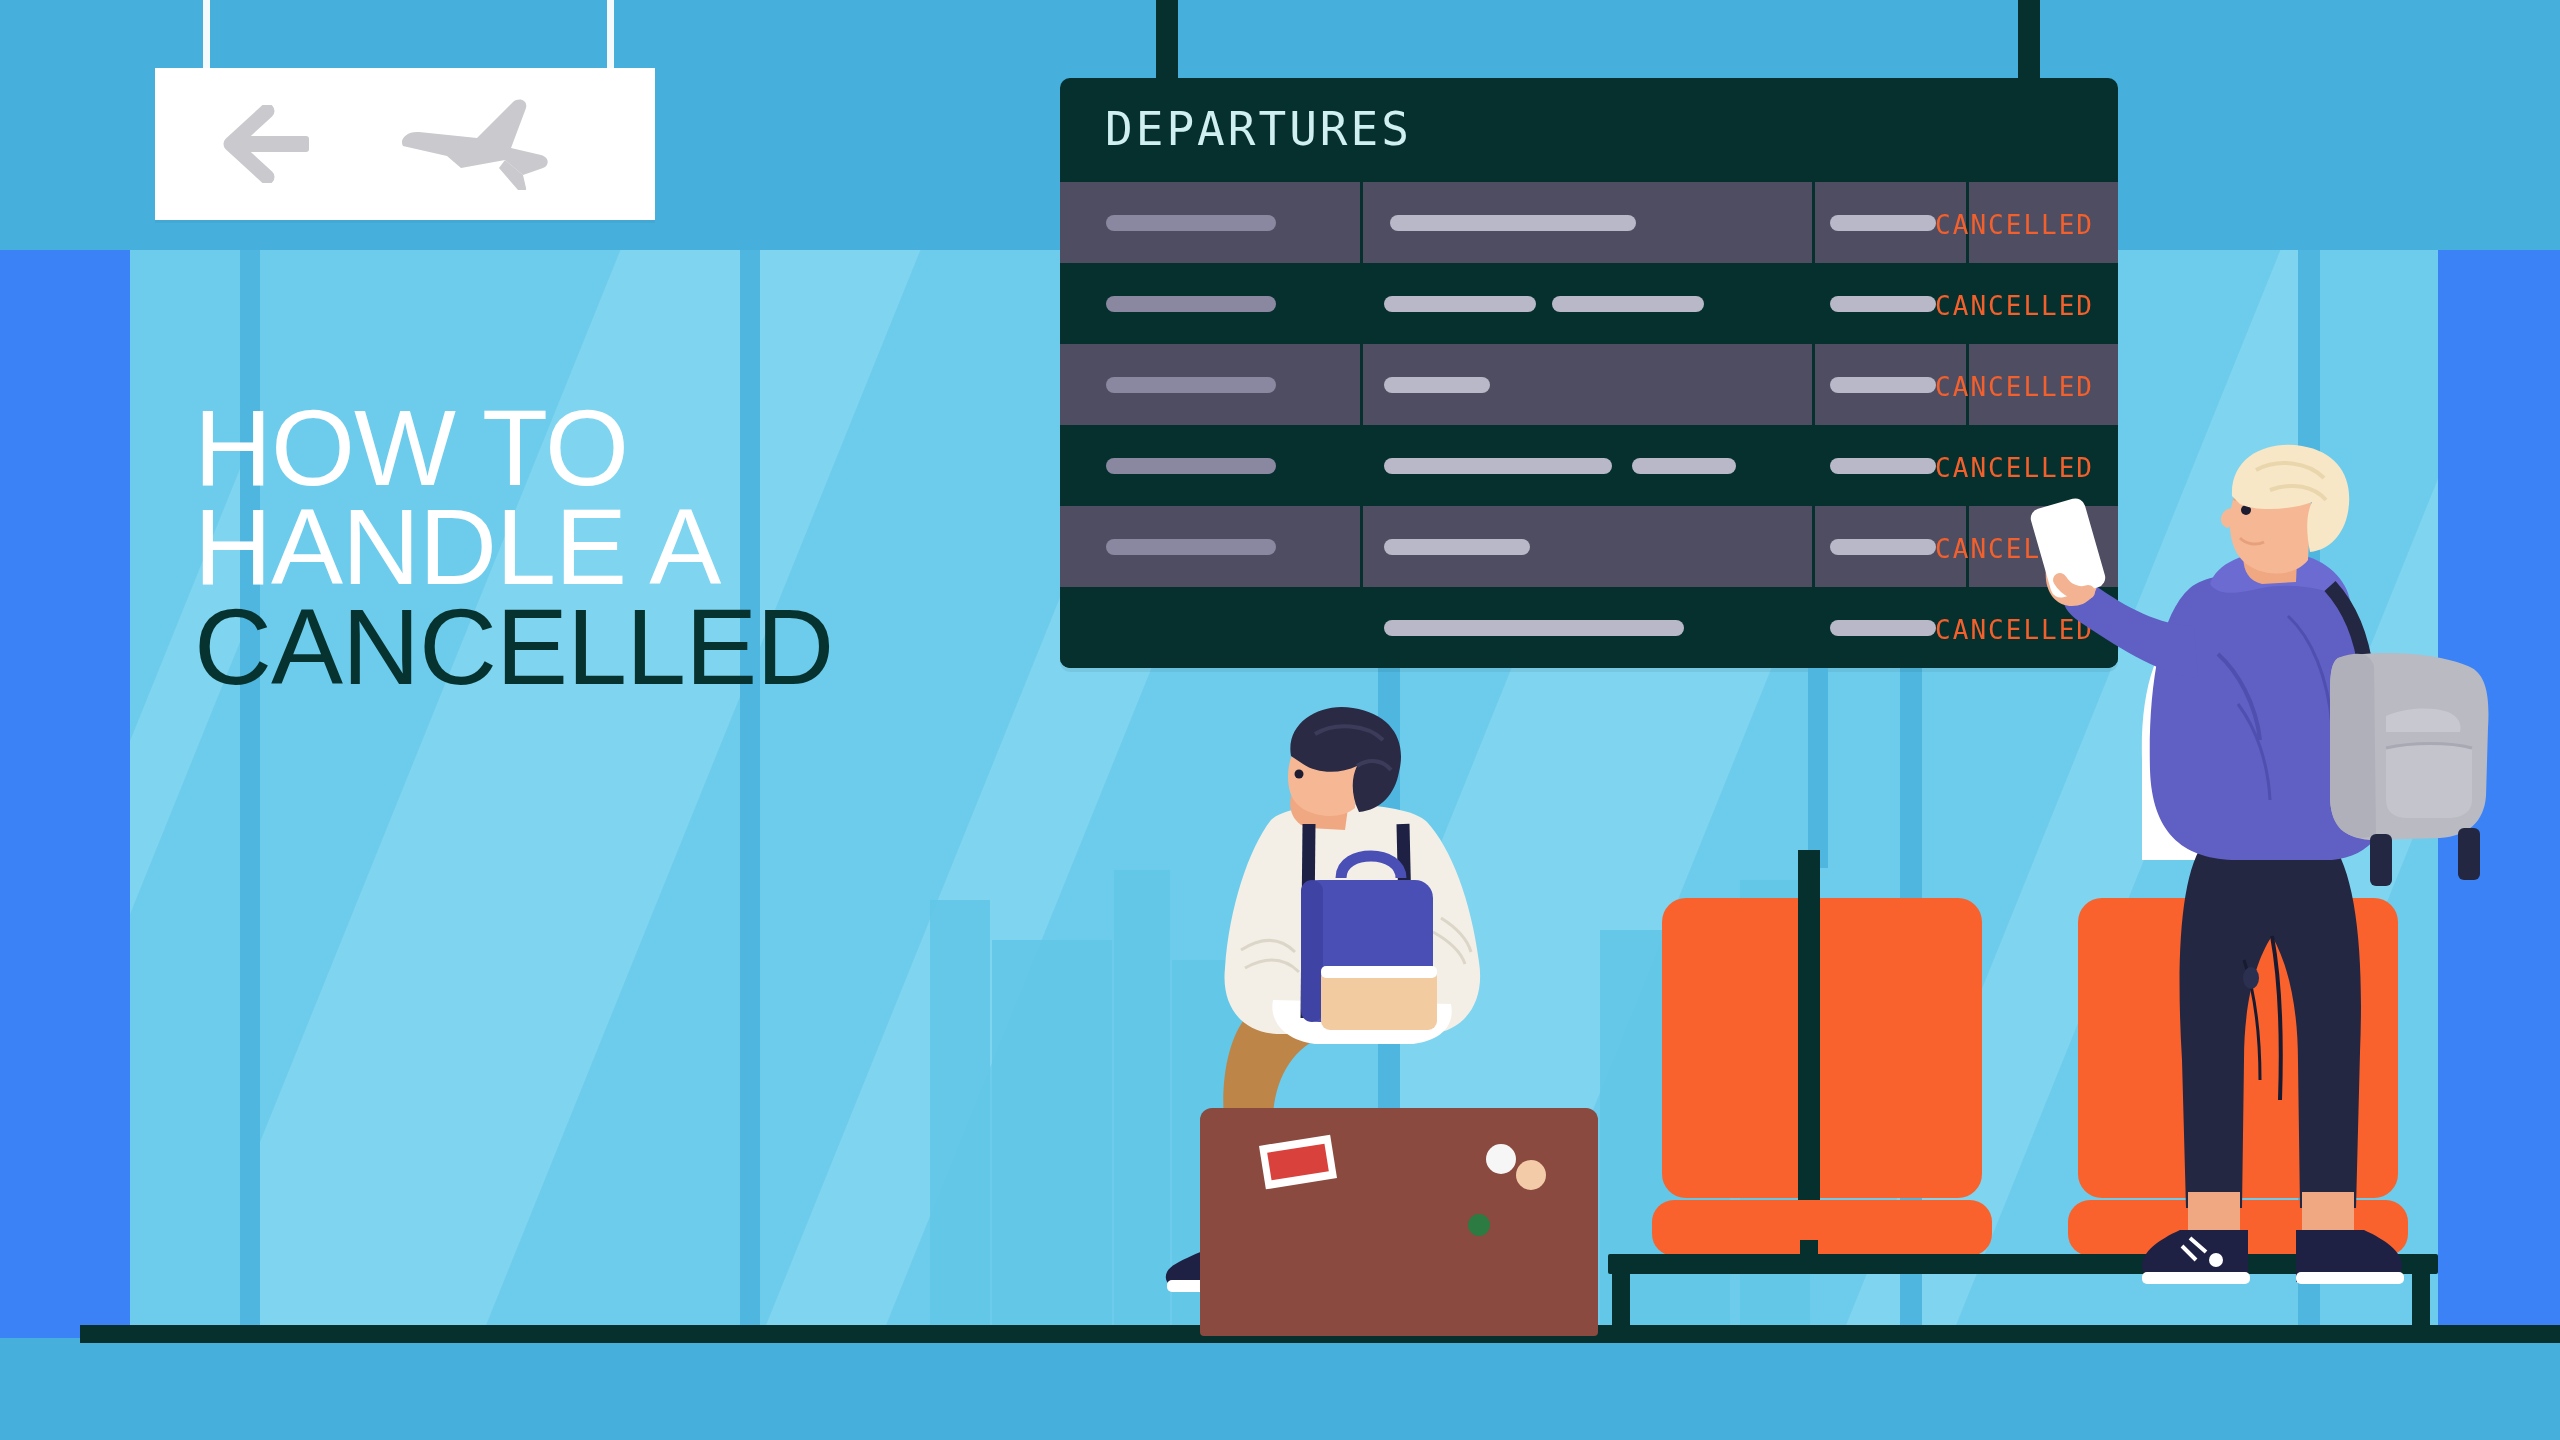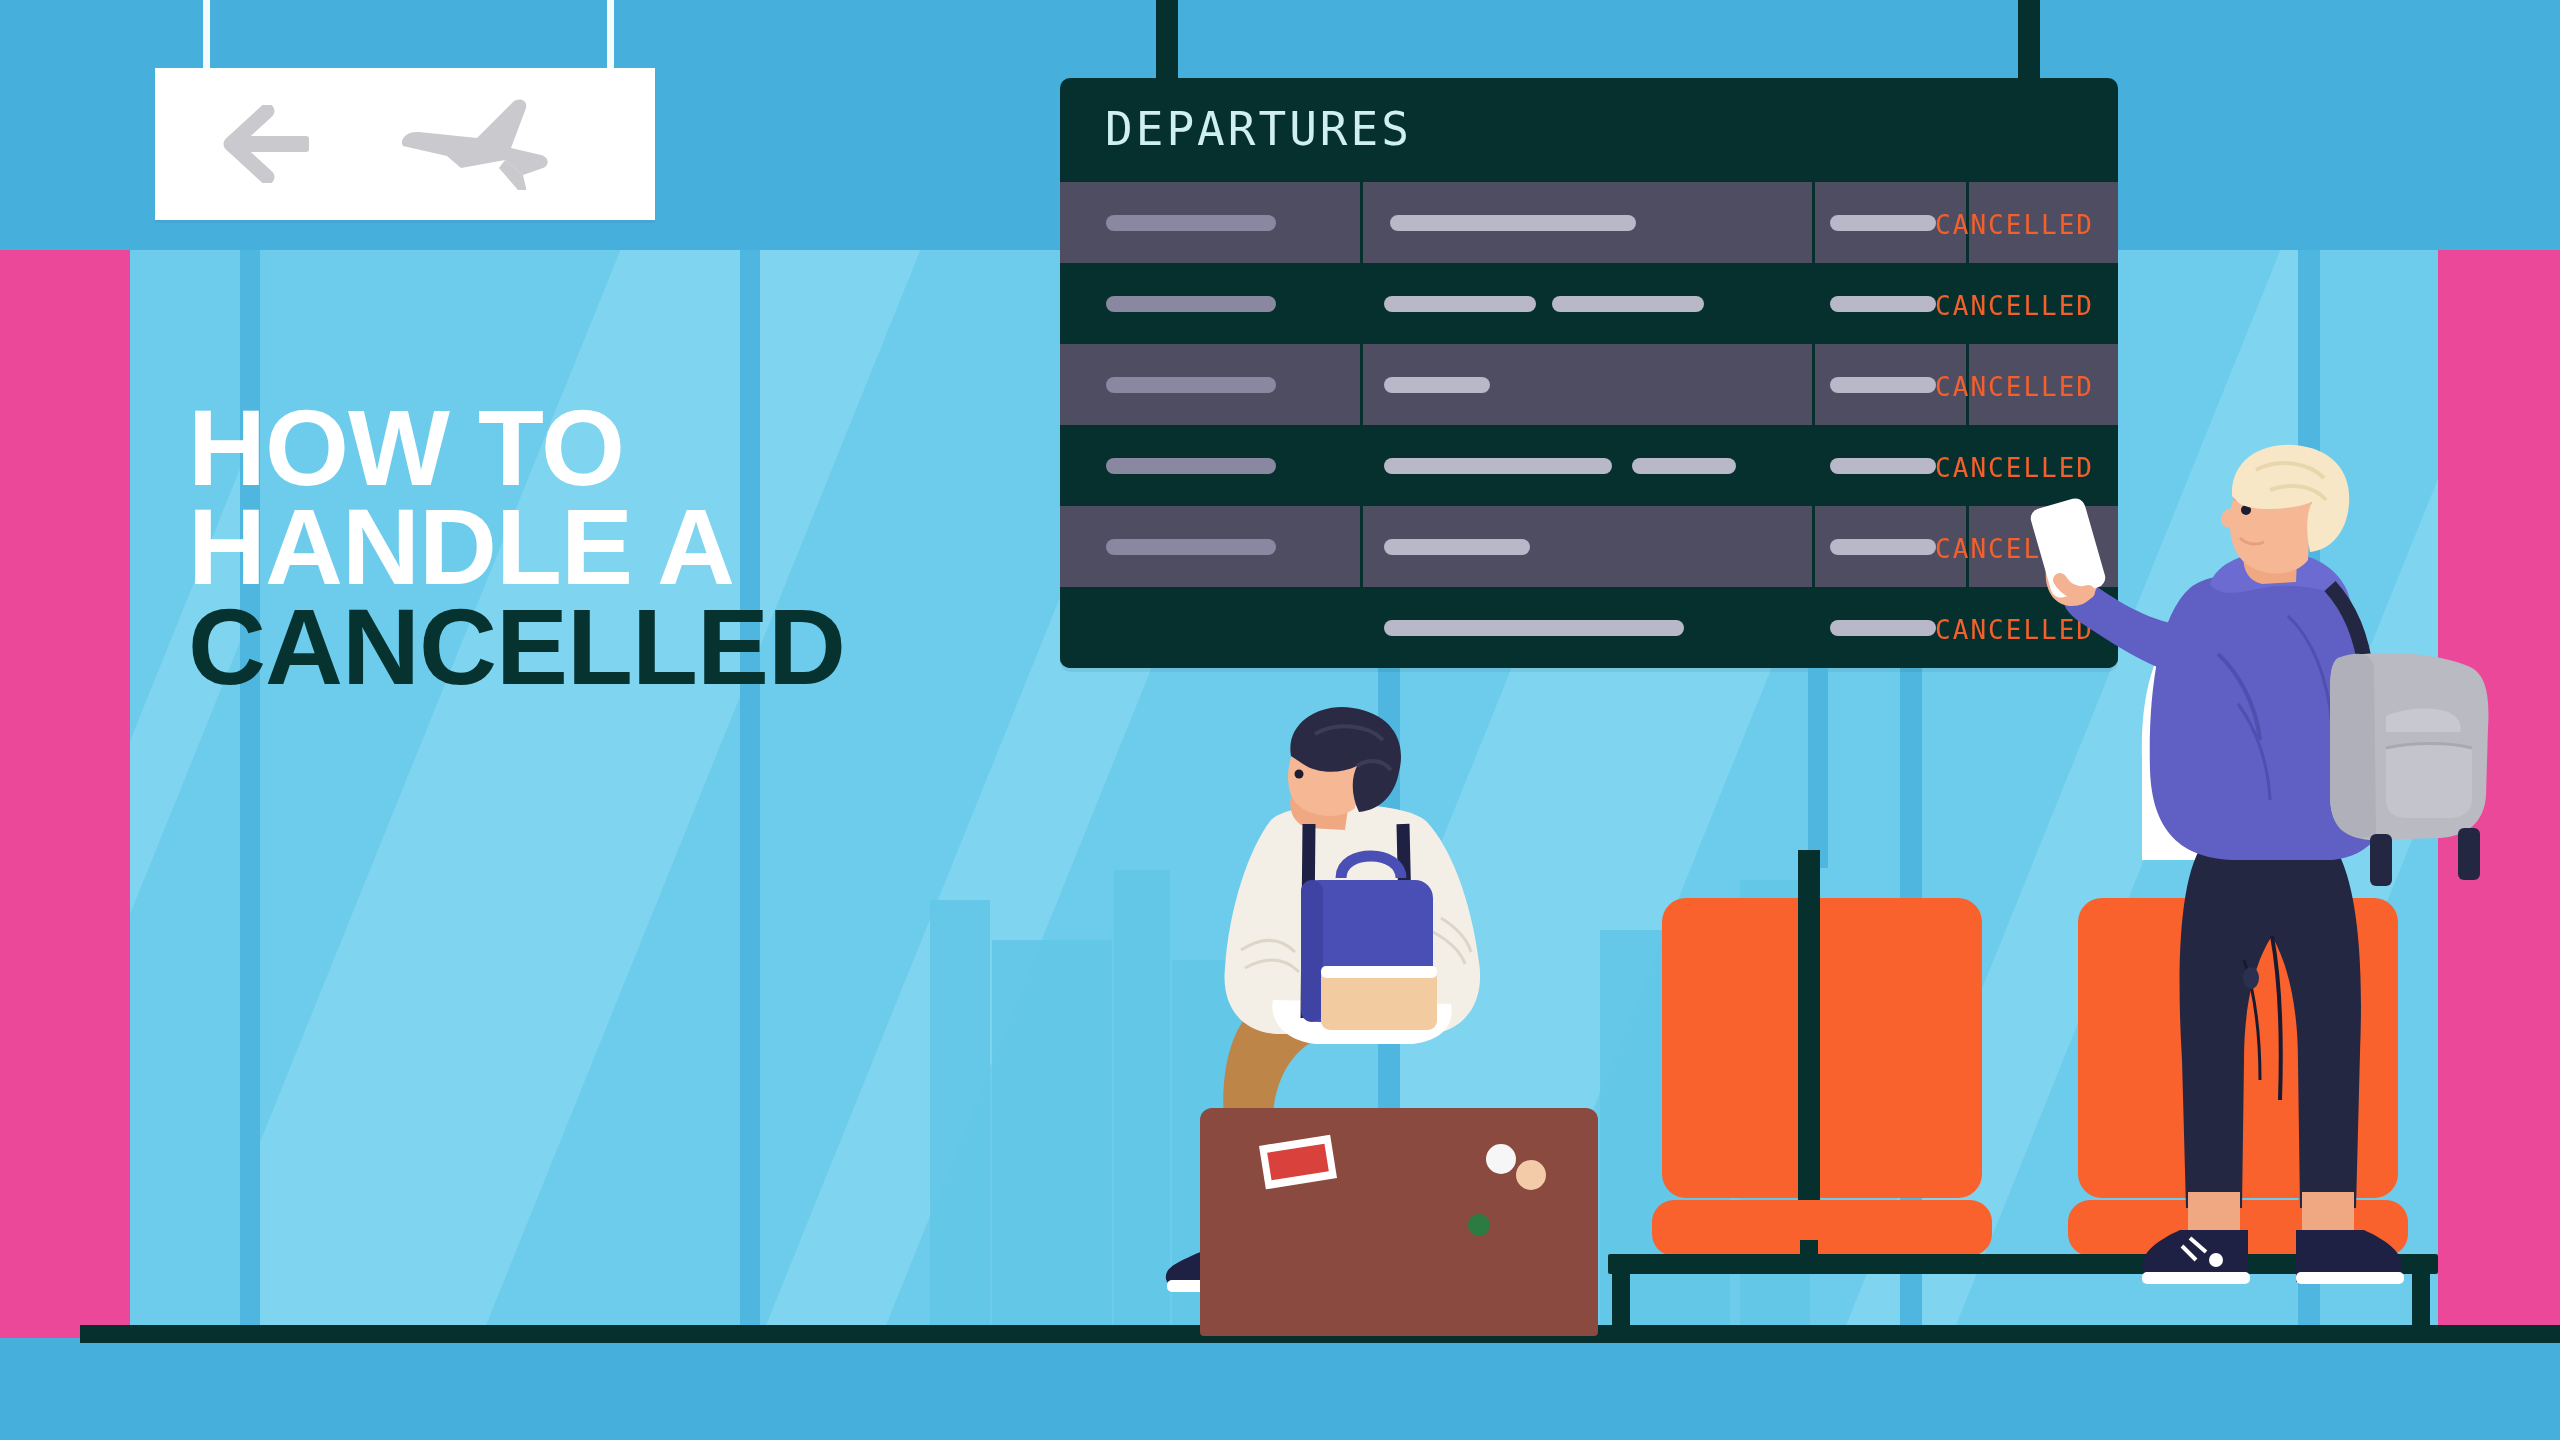--- a/index.html
+++ b/index.html
@@ -2,21 +2,21 @@
 <html><head>
 <meta charset="utf-8">
 <style>
   html,body{margin:0;padding:0;background:#fff;}
   body{font-family:"Liberation Sans",sans-serif;}
 
   #stage{
     position:relative;
     width:2560px;height:1440px;
     overflow:hidden;
-    background:#ec4899;
+    background:#3b82f6;
   }
 
   
   .wall-top{position:absolute;left:0;top:0;width:2560px;height:250px;background:#46AFDB;}
   .floor{position:absolute;left:0;top:1338px;width:2560px;height:102px;background:#46AFDB;}
   .floor-line{position:absolute;left:80px;top:1325px;width:2480px;height:18px;background:#05302E;}
 
   .win{position:absolute;background:#6DCCEC;overflow:hidden;}
   .win .streak{position:absolute;background:#7FD4EF;transform:skewX(-22deg);}
   .mullion{position:absolute;background:#4FB6DF;}
@@ -56,23 +56,23 @@
   .bar.c3{background:#B9B8C9;}
   .cancelled{
     position:absolute;right:24px;
     font-family:"DejaVu Sans Mono","Liberation Mono",monospace;
     font-size:26px;letter-spacing:2px;color:#F4602C;font-weight:400;
     white-space:nowrap;
   }
 
   
   .headline{
-    position:absolute;left:188px;top:398px;width:900px;
+    position:absolute;left:194px;top:398px;width:900px;
     font-family:"Liberation Sans",sans-serif;
-    font-weight:bold;font-size:108px;line-height:.92;
+    font-weight:normal;font-size:108px;line-height:.92;
     letter-spacing:-1px;
   }
   .headline .ln{display:block;white-space:nowrap;}
   .ln.white{color:#FFFFFF;}
   .ln.dark{color:#06332F;}
 
   
   .bench-beam{position:absolute;background:#05302E;border-radius:2px;}
   .seat-back{position:absolute;background:#F9622C;border-radius:24px;}
   .seat-pad{position:absolute;background:#F9622C;border-radius:22px;}

